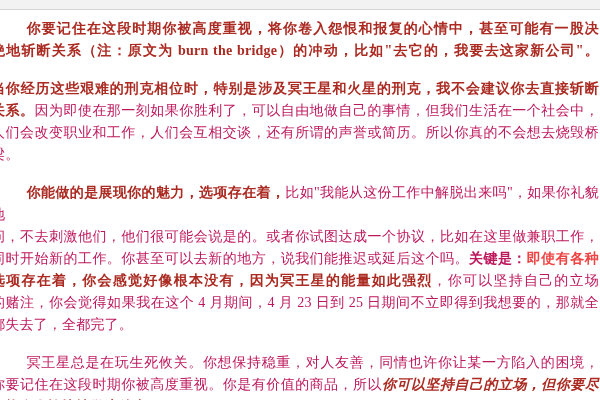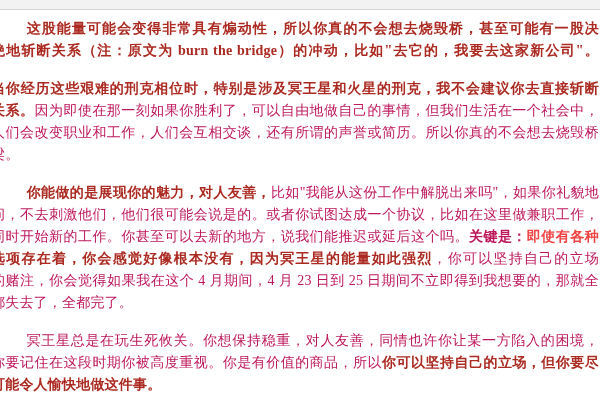--- a/index.html
+++ b/index.html
@@ -57,35 +57,35 @@
     font-weight: bold;
   }
 </style>
 </head>
 <body style="background: rgb(255, 255, 255);">
 
 <div class="topbar" style="background: rgb(242, 242, 242); border-bottom-color: rgb(214, 214, 214);"></div>
 
 <div class="content" id="doc-content" style="color: rgb(36, 31, 31);">
     <div class="para">
-      <div class="line indent"><span class="seg red" style="color: rgb(171, 42, 33);">这股能量可能会变得非常具有煽动性，所以你真的不会想去烧毁桥，甚至可能有一股决</span></div>
+      <div class="line indent"><span class="seg red" style="color: rgb(171, 42, 33);">你要记住在这段时期你被高度重视，将你卷入怨恨和报复的心情中，甚至可能有一股决</span></div>
       <div class="line"><span class="seg red" style="color: rgb(171, 42, 33);">绝地斩断关系（注：原文为 burn the bridge）的冲动，比如"去它的，我要去这家新公司"。</span></div>
     </div>
     <div class="para">
       <div class="line"><span class="seg red" style="color: rgb(171, 42, 33);">当你经历这些艰难的刑克相位时，特别是涉及冥王星和火星的刑克，我不会建议你去直接斩断</span></div>
       <div class="line"><span class="seg red" style="color: rgb(171, 42, 33);">关系。</span><span class="seg">因为即使在那一刻如果你胜利了，可以自由地做自己的事情，但我们生活在一个社会中，</span></div>
       <div class="line"><span class="seg">人们会改变职业和工作，人们会互相交谈，还有所谓的声誉或简历。所以你真的不会想去烧毁桥</span></div>
       <div class="line short"><span class="seg">梁。</span></div>
     </div>
     <div class="para">
-      <div class="line indent"><span class="seg red" style="color: rgb(171, 42, 33);">你能做的是展现你的魅力，对人友善，</span><span class="seg">比如"我能从这份工作中解脱出来吗"，如果你礼貌地</span></div>
+      <div class="line indent"><span class="seg red" style="color: rgb(171, 42, 33);">你能做的是展现你的魅力，选项存在着，</span><span class="seg">比如"我能从这份工作中解脱出来吗"，如果你礼貌地</span></div>
       <div class="line"><span class="seg">问，不去刺激他们，他们很可能会说是的。或者你试图达成一个协议，比如在这里做兼职工作，</span></div>
       <div class="line"><span class="seg">同时开始新的工作。你甚至可以去新的地方，说我们能推迟或延后这个吗。</span><span class="seg bold">关键是：</span><span class="seg red" style="color: #ef4444;">即使有各种</span></div>
       <div class="line"><span class="seg red" style="color: rgb(171, 42, 33);">选项存在着，你会感觉好像根本没有，因为冥王星的能量如此强烈</span><span class="seg">，你可以坚持自己的立场</span></div>
       <div class="line"><span class="seg">的赌注，你会觉得如果我在这个 4 月期间，4 月 23 日到 25 日期间不立即得到我想要的，那就全</span></div>
       <div class="line short"><span class="seg">都失去了，全都完了。</span></div>
     </div>
     <div class="para">
       <div class="line indent"><span class="seg">冥王星总是在玩生死攸关。你想保持稳重，对人友善，同情也许你让某一方陷入的困境，</span></div>
-      <div class="line"><span class="seg">你要记住在这段时期你被高度重视。你是有价值的商品，所以</span><span class="seg red" style="color: rgb(171, 42, 33);">你可以坚持自己的立场，但你要尽</span></div>
+      <div class="line"><span class="seg">你要记住在这段时期你被高度重视。你是有价值的商品，所以</span><span class="seg red" style="color: rgb(171, 42, 33); font-style: italic;">你可以坚持自己的立场，但你要尽</span></div>
       <div class="line short"><span class="seg red" style="color: rgb(171, 42, 33);">可能令人愉快地做这件事。</span></div>
     </div>
   </div>
 
 </body></html>

